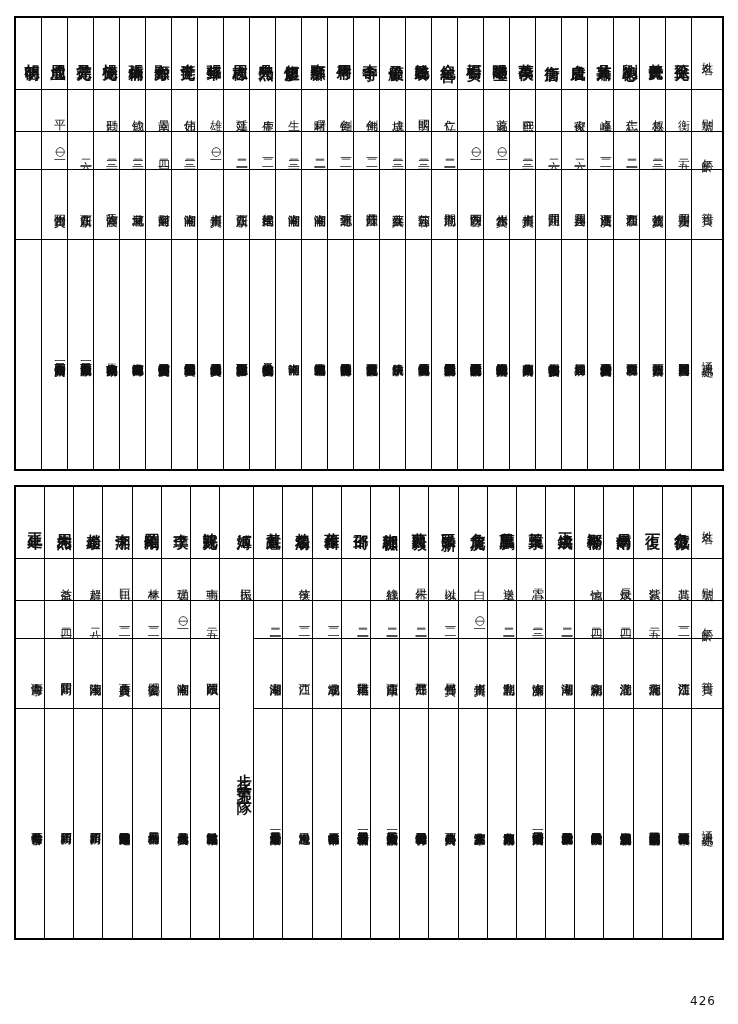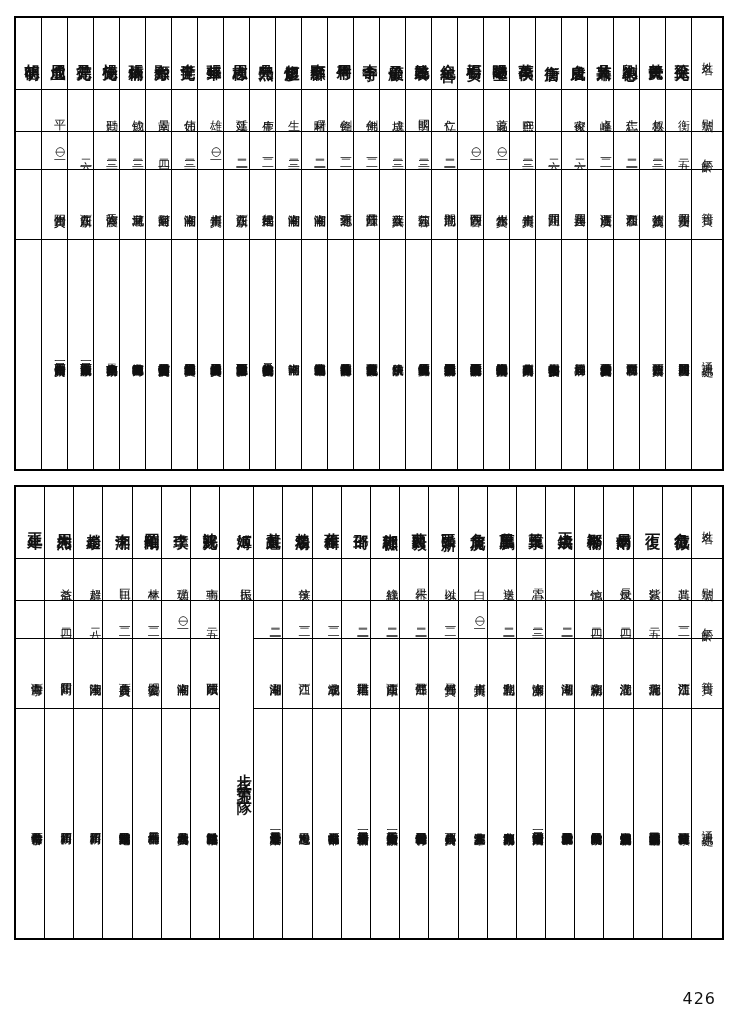--- a/index.html
+++ b/index.html
@@ -109,21 +109,21 @@
     font-weight: bold;
     letter-spacing: 6px;
     align-items: flex-start;
     justify-content: center;
     padding-top: 18px;
   }
   .page-number {
     position: absolute;
     right: 22px;
     bottom: 16px;
-    font-size: 16px;
+    font-size: 12px;
     color: #111;
     letter-spacing: 1px;
   }
 </style>
 </head>
 <body>
 
 <div class="page">
 
   <div class="table-block top">

